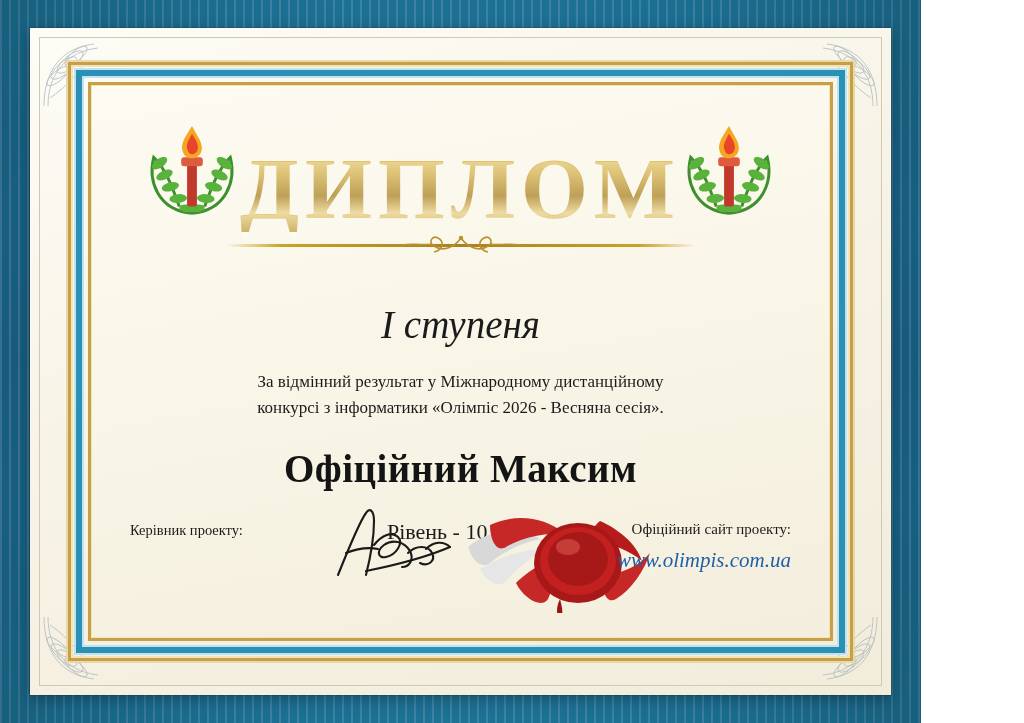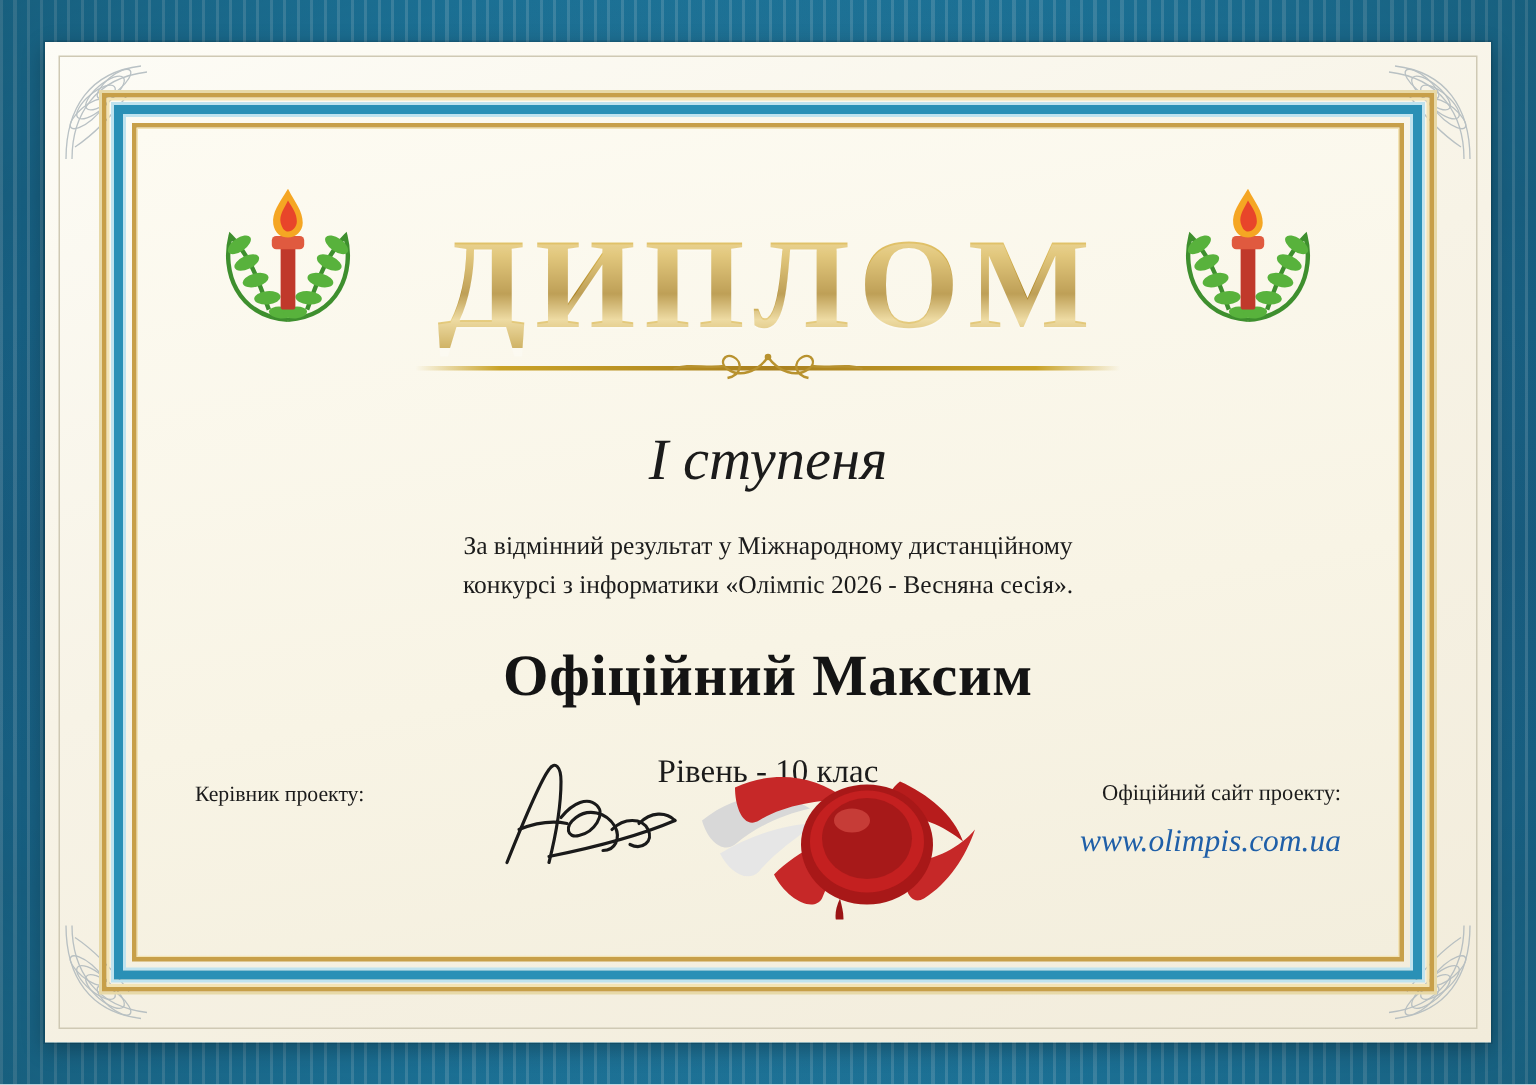--- a/index.html
+++ b/index.html
@@ -2,21 +2,21 @@
 <html lang="uk"><head>
 <meta charset="utf-8">
 <style>
   html, body {
     margin: 0;
     padding: 0;
     background: #ffffff;
   }
   #page {
     position: relative;
-    width: 1024px;
+    width: 921px;
     height: 723px;
     overflow: hidden;
     font-family: "Liberation Serif", serif;
   }
 
   
   .outer-frame {
     position: absolute;
     inset: 0;
     background:
@@ -153,21 +153,21 @@
     background: linear-gradient(90deg, rgba(201,162,39,0) 0%, #c9a227 12%, #a9801f 50%, #c9a227 88%, rgba(201,162,39,0) 100%);
   }
   .rule-wrap .flourish {
     position: absolute;
     left: 50%;
     top: -6px;
     transform: translateX(-50%);
   }
 
   .degree {
-    margin-top: 20px;
+    margin-top: 38px;
     font-family: "Liberation Serif", serif;
     font-style: italic;
     font-size: 39px;
     color: #1b1b1b;
   }
 
   .reason {
     margin-top: 22px;
     font-size: 17px;
     line-height: 1.5;

